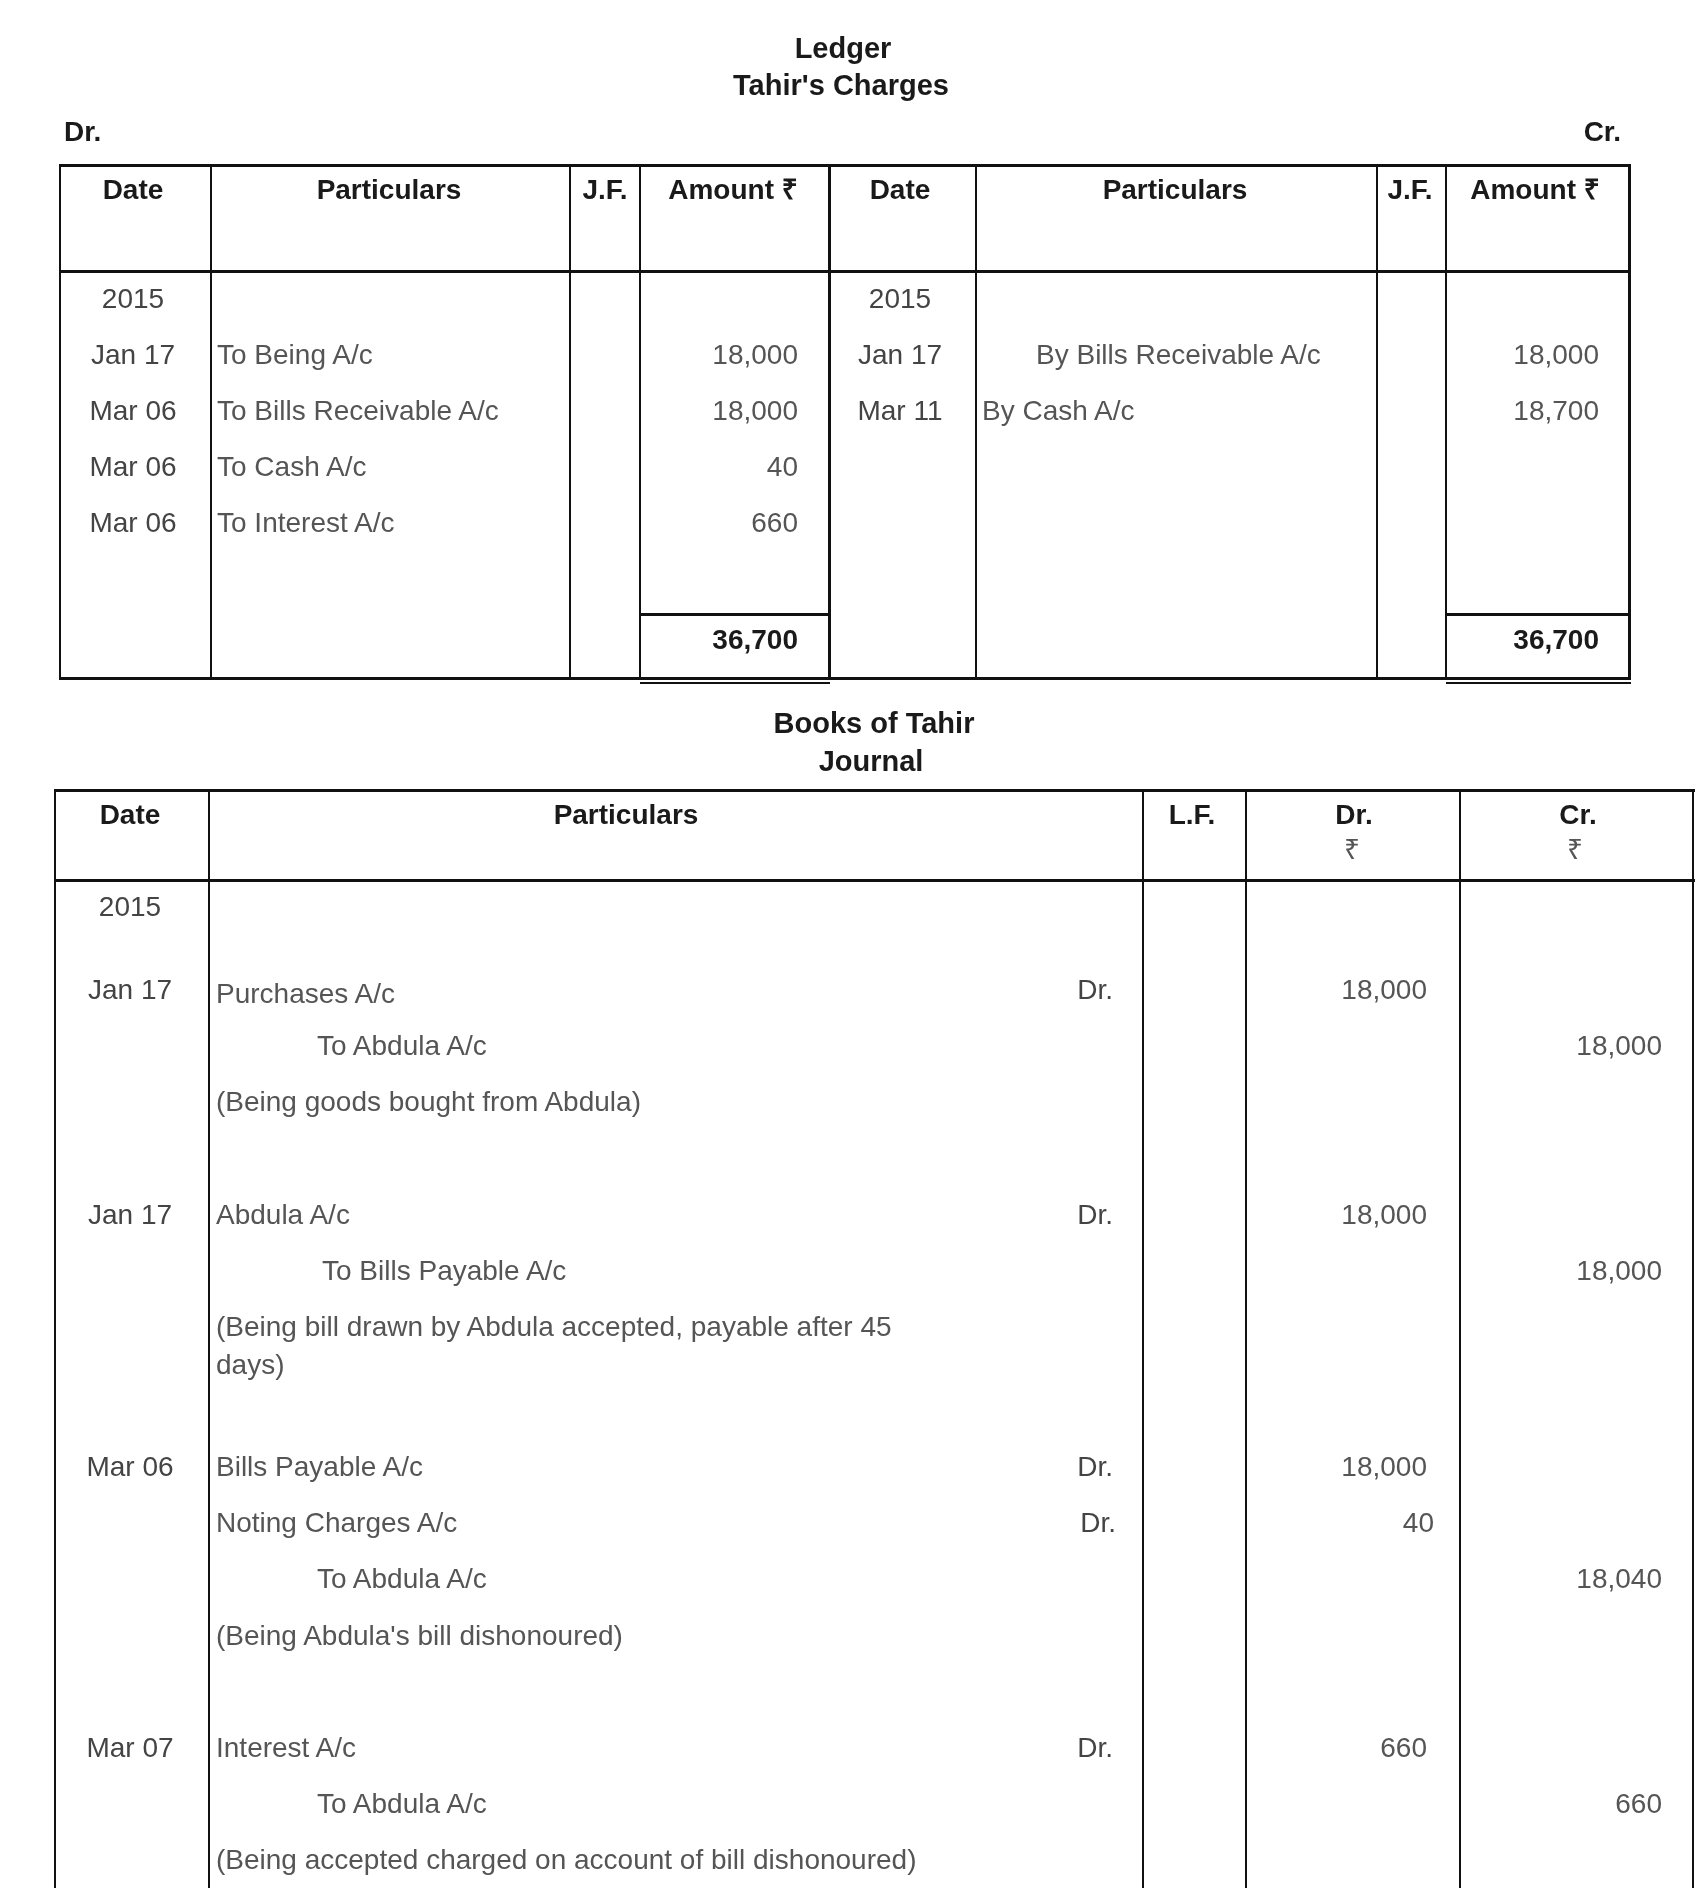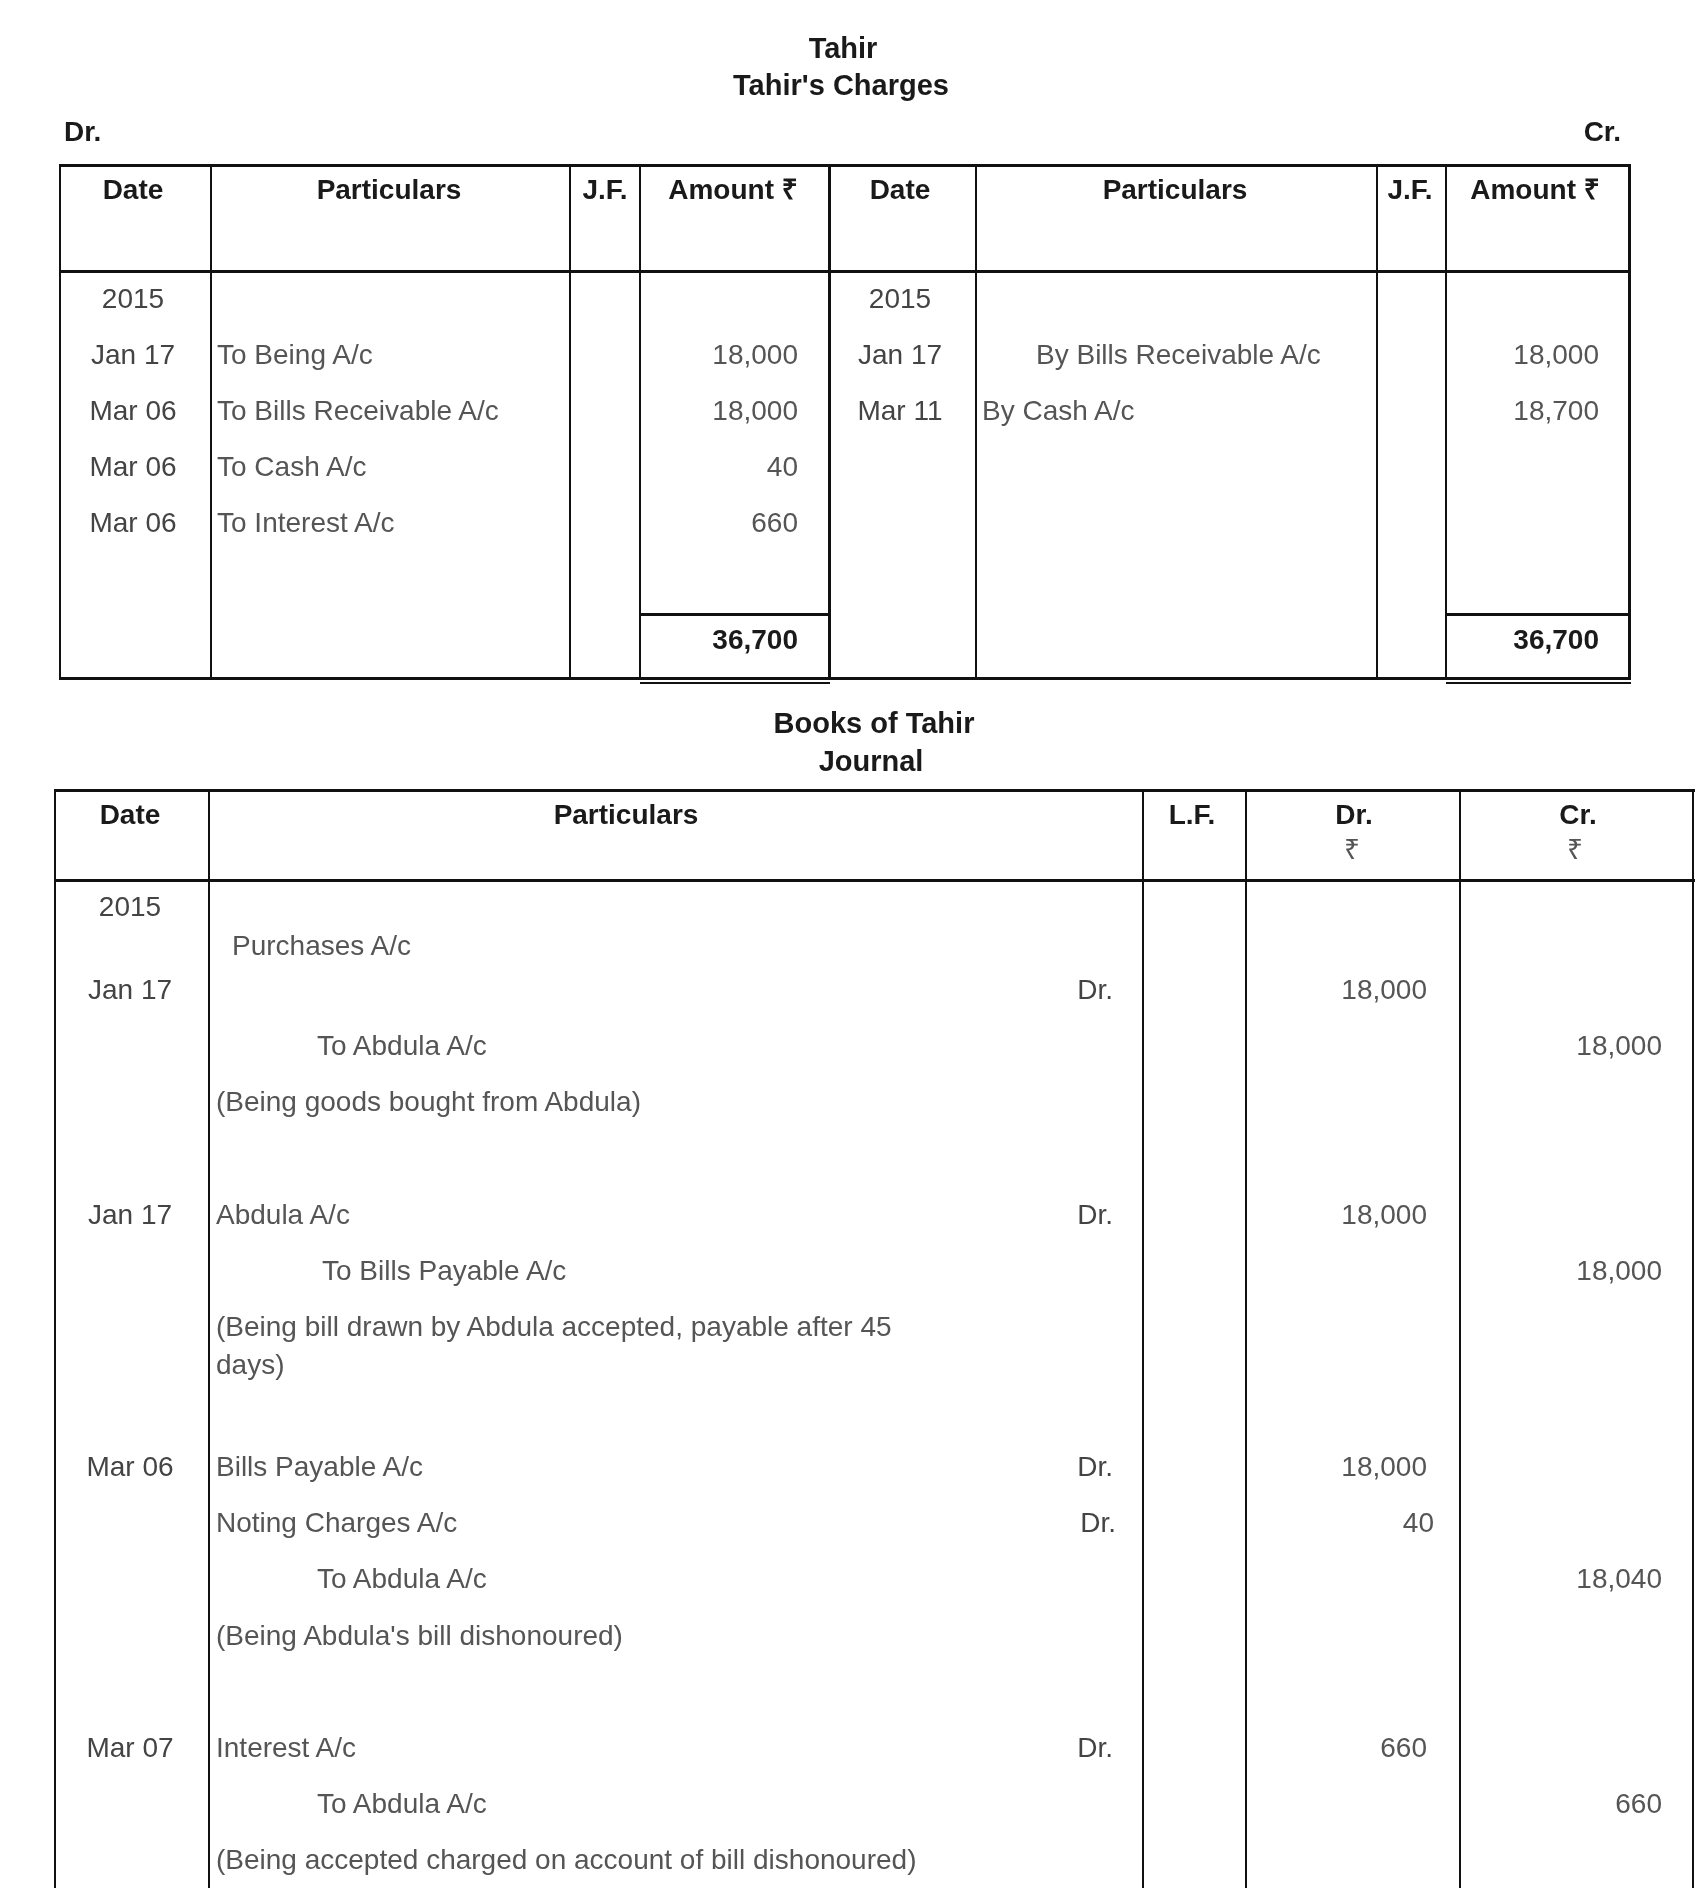--- a/index.html
+++ b/index.html
@@ -13,21 +13,21 @@
   .dc { color:#444; }
   .ra { transform:translateX(-100%); }
   .ctr { transform:translateX(-50%); }
   .line { position:absolute; background:#111; }
   .bold { font-weight:bold; color:#1a1a1a; }
 </style>
 </head>
 <body>
 
 <div>
-  <div class="abs title" style="left:843px; top:34px;">Tahir</div>
+  <div class="abs title" style="left:843px; top:34px;">Ledger</div>
   <div class="abs title" style="left:841px; top:71px;">Tahir's Charges</div>
   <div class="abs hdr" style="left:64px; top:118px;">Dr.</div>
   <div class="abs hdr ra" style="left:1621px; top:118px;">Cr.</div>
 
   <div>
     <div class="line" style="left:59px; top:164px; width:1572px; height:3px;"></div>
     <div class="line" style="left:59px; top:270px; width:1572px; height:3px;"></div>
     <div class="line" style="left:59px; top:677px; width:1572px; height:3px;"></div>
     <div class="line" style="left:59px; top:164px; width:2px; height:516px;"></div>
     <div class="line" style="left:210px; top:164px; width:2px; height:516px;"></div>
@@ -113,21 +113,21 @@
   <div class="abs hdr hc" style="left:1192px; top:801px;">L.F.</div>
   <div class="abs hdr hc" style="left:1354px; top:801px;">Dr.</div>
   <div class="abs txt hc" style="left:1352px; top:836px;">₹</div>
   <div class="abs hdr hc" style="left:1578px; top:801px;">Cr.</div>
   <div class="abs txt hc" style="left:1575px; top:836px;">₹</div>
 
   <div class="abs txt dc ctr" style="left:130px; top:893px;">2015</div>
 
   <div>
     <div class="abs txt dc ctr" style="left:130px; top:976px;">Jan 17</div>
-    <div class="abs txt" style="left:216px; top:932px;margin-left:16px;">Purchases A/c</div>
+    <div class="abs txt" style="left:216px; top:980px;">Purchases A/c</div>
     <div class="abs txt dc ra" style="left:1113px; top:976px;">Dr.</div>
     <div class="abs txt ra" style="left:1427px; top:976px;">18,000</div>
     <div class="abs txt" style="left:317px; top:1032px;">To Abdula A/c</div>
     <div class="abs txt ra" style="left:1662px; top:1032px;">18,000</div>
     <div class="abs txt" style="left:216px; top:1088px;">(Being goods bought from Abdula)</div>
   </div>
 
   <div>
     <div class="abs txt dc ctr" style="left:130px; top:1201px;">Jan 17</div>
     <div class="abs txt" style="left:216px; top:1201px;">Abdula A/c</div>

